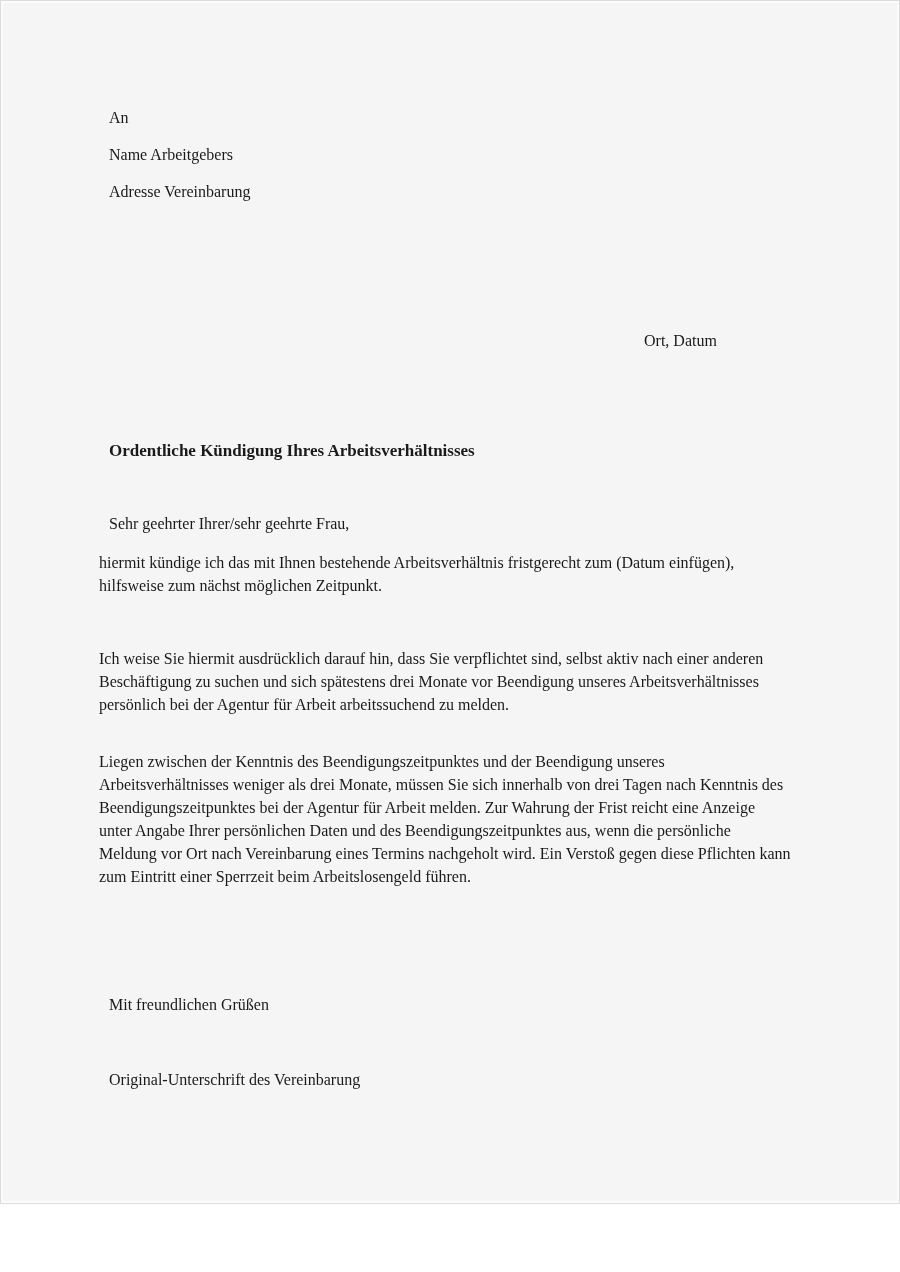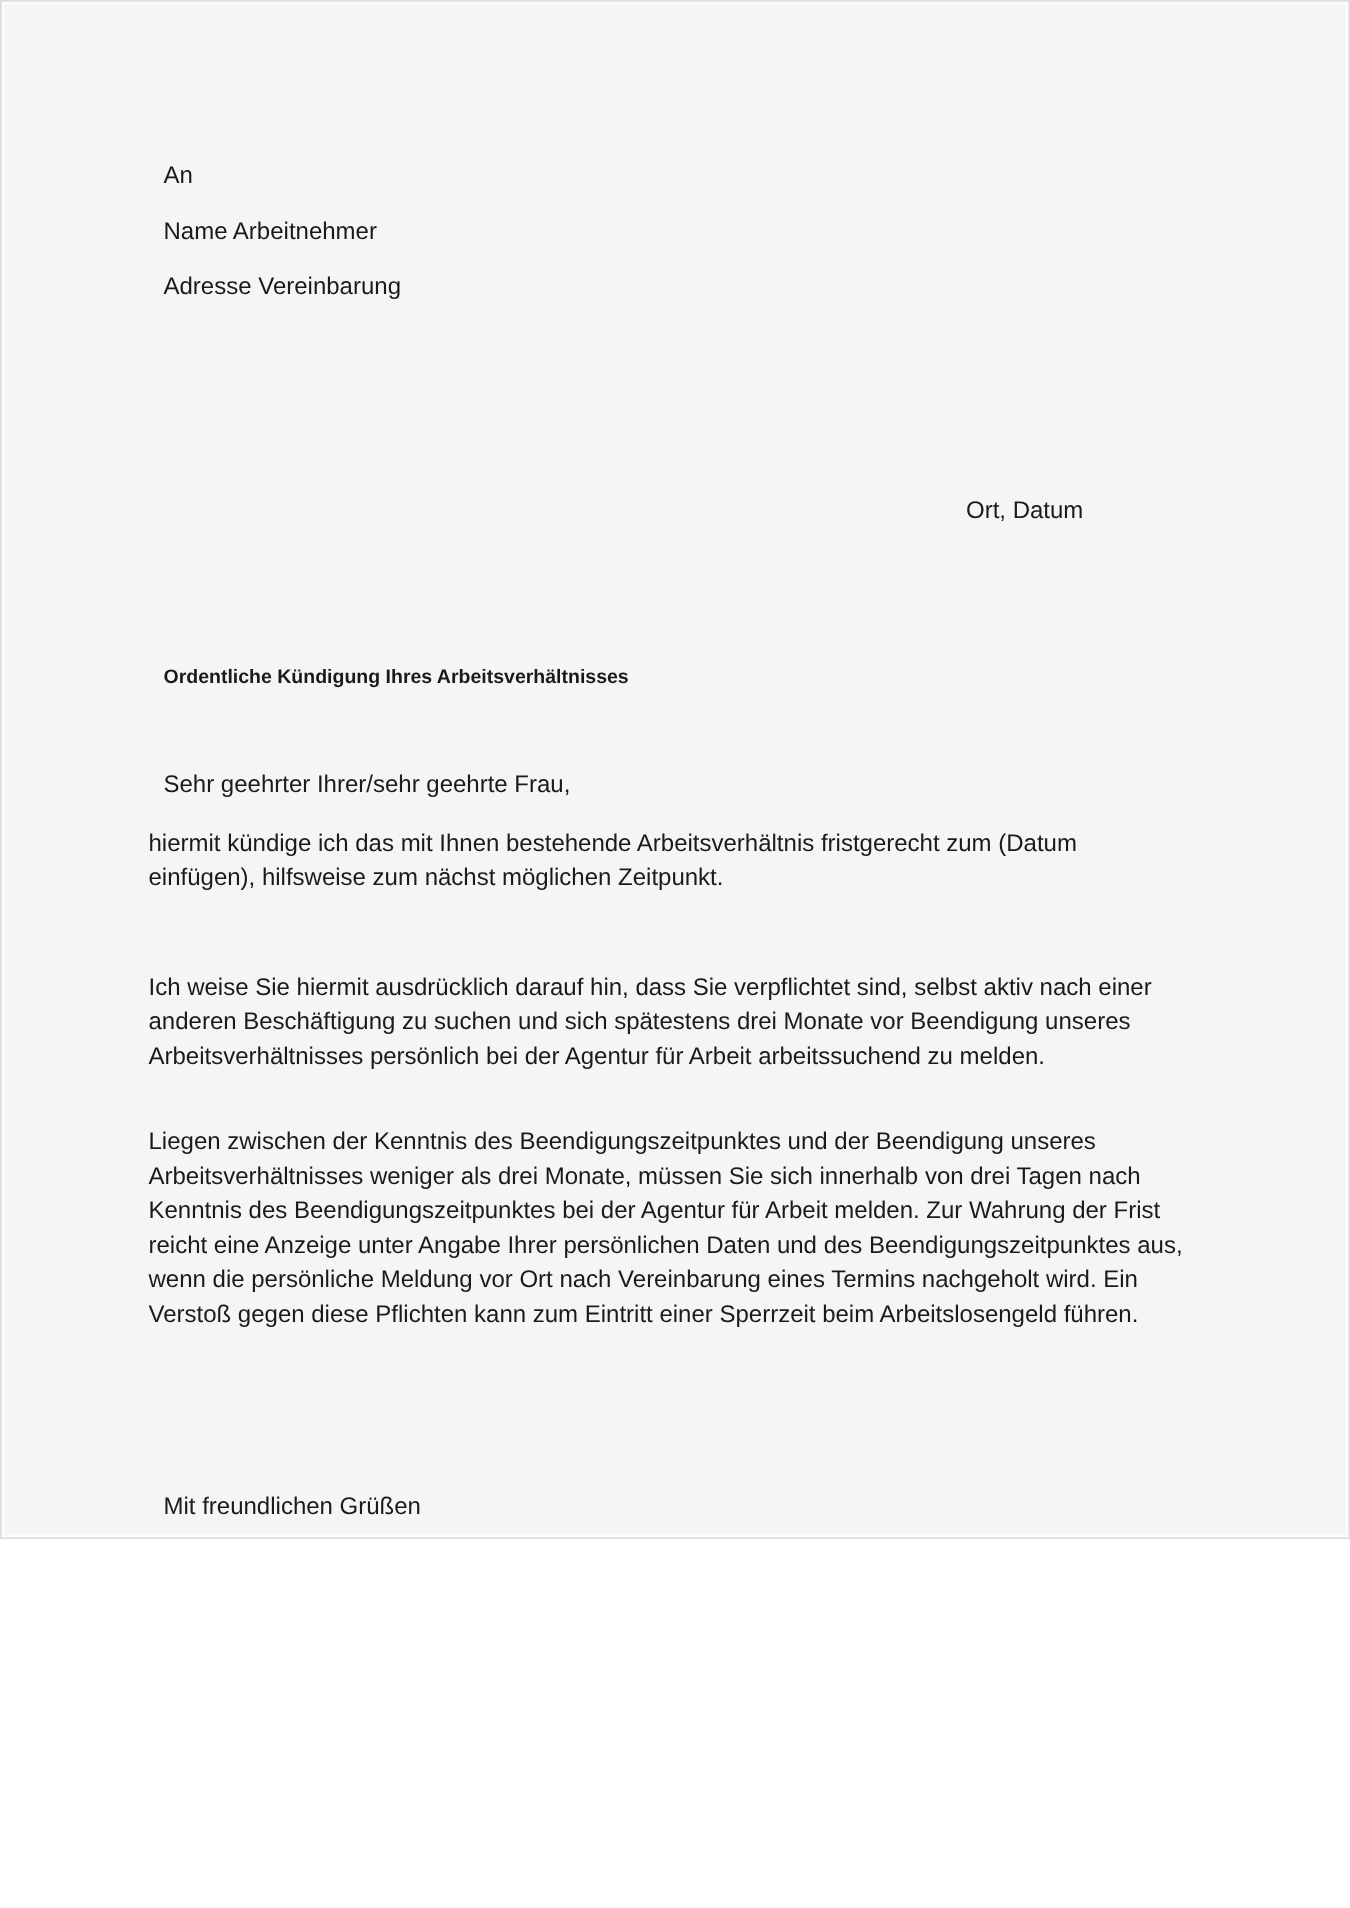--- a/index.html
+++ b/index.html
@@ -3,64 +3,64 @@
 <meta charset="utf-8">
 <style>
   html, body {
     margin: 0;
     padding: 0;
     background: #ffffff;
   }
   .page {
     position: relative;
     width: 900px;
-    height: 1026px;
+    height: 1204px;
     box-sizing: border-box;
     background: #f5f5f5;
     border: 1px solid #dcdcdc;
     box-shadow: inset 0 0 0 2px #fbfbfb;
-    font-family: Liberation Sans, sans-serif;
+    font-family: Liberation Serif, serif;
     color: #1a1a1a;
     overflow: hidden;
   }
   .line {
     position: absolute;
     font-size: 16px;
     line-height: 23px;
     white-space: nowrap;
   }
   .block {
     position: absolute;
     left: 98px;
     width: 692px;
     font-size: 16px;
     line-height: 23px;
     margin: 0;
   }
   .subject {
     font-weight: bold;
-    font-size: 13px;
+    font-size: 17px;
   }
   .watermark {
     position: absolute;
     left: 38px;
     top: 1216px;
     font-size: 9px;
     color: #d2d2d2;
     letter-spacing: 0.5px;
   }
 </style>
 </head>
 <body>
 
 <div class="page">
 
   <div class="line" style="left:108px; top:105px;">An</div>
 
-  <div class="line" style="left:108px; top:142px;">Name Arbeitnehmer</div>
+  <div class="line" style="left:108px; top:142px;">Name Arbeitgebers</div>
 
   <div class="line" style="left:108px; top:179px;">Adresse Vereinbarung</div>
 
   <div class="line" style="left:643px; top:328px;">Ort, Datum</div>
 
   <div class="line subject" style="left:108px; top:438px;">Ordentliche Kündigung Ihres Arbeitsverhältnisses</div>
 
   <div class="line" style="left:108px; top:511px;">Sehr geehrter Ihrer/sehr geehrte Frau,</div>
 
   <p class="block" style="top:550px;">hiermit kündige ich das mit Ihnen bestehende Arbeitsverhältnis fristgerecht zum (Datum einfügen), hilfsweise zum nächst möglichen Zeitpunkt.</p>

